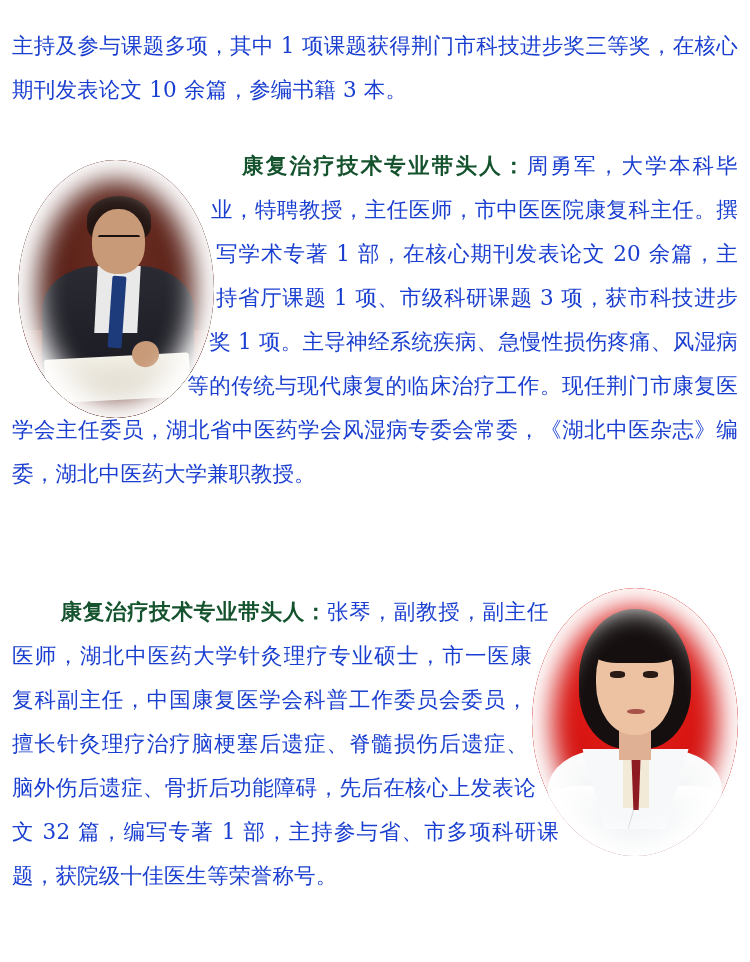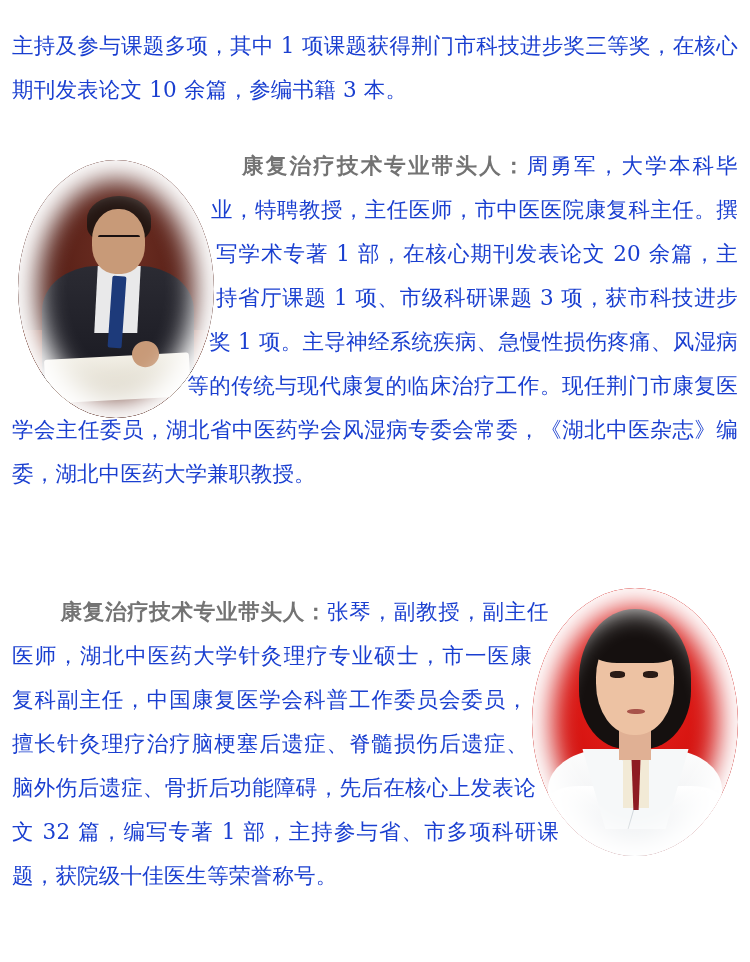--- a/index.html
+++ b/index.html
@@ -30,21 +30,21 @@
     color: #1a3fd0;
     text-align: justify;
     text-justify: inter-ideograph;
     letter-spacing: 0.2px;
   }
   .para .indent {
     display: inline-block;
     width: 48px;
   }
   .lead {
-    color: #737373;
+    color: #14532d;
     font-weight: bold;
     font-family: "DejaVu Serif", "Liberation Serif", serif;
   }
 
   
   #block-top {
     position: absolute;
     left: 12px;
     top: 2px;
     width: 726px;

